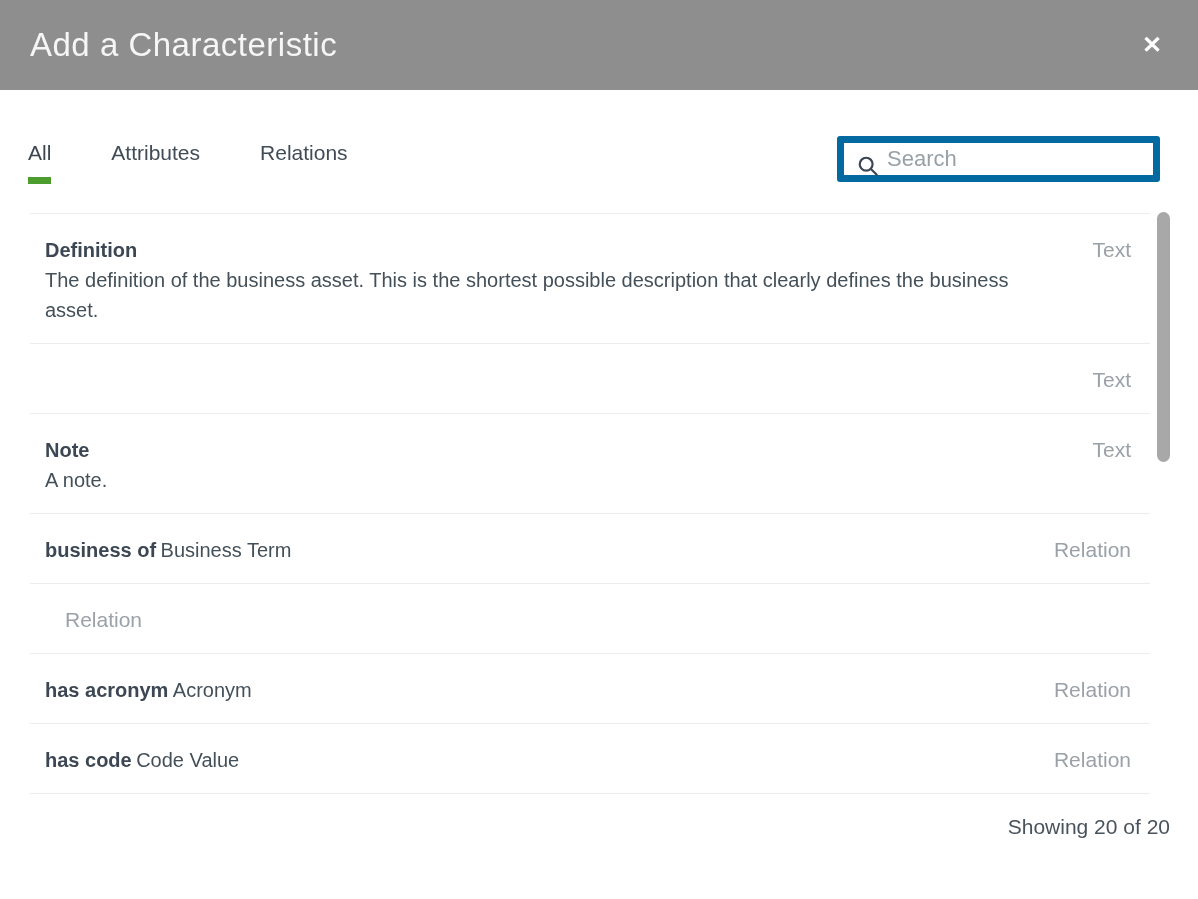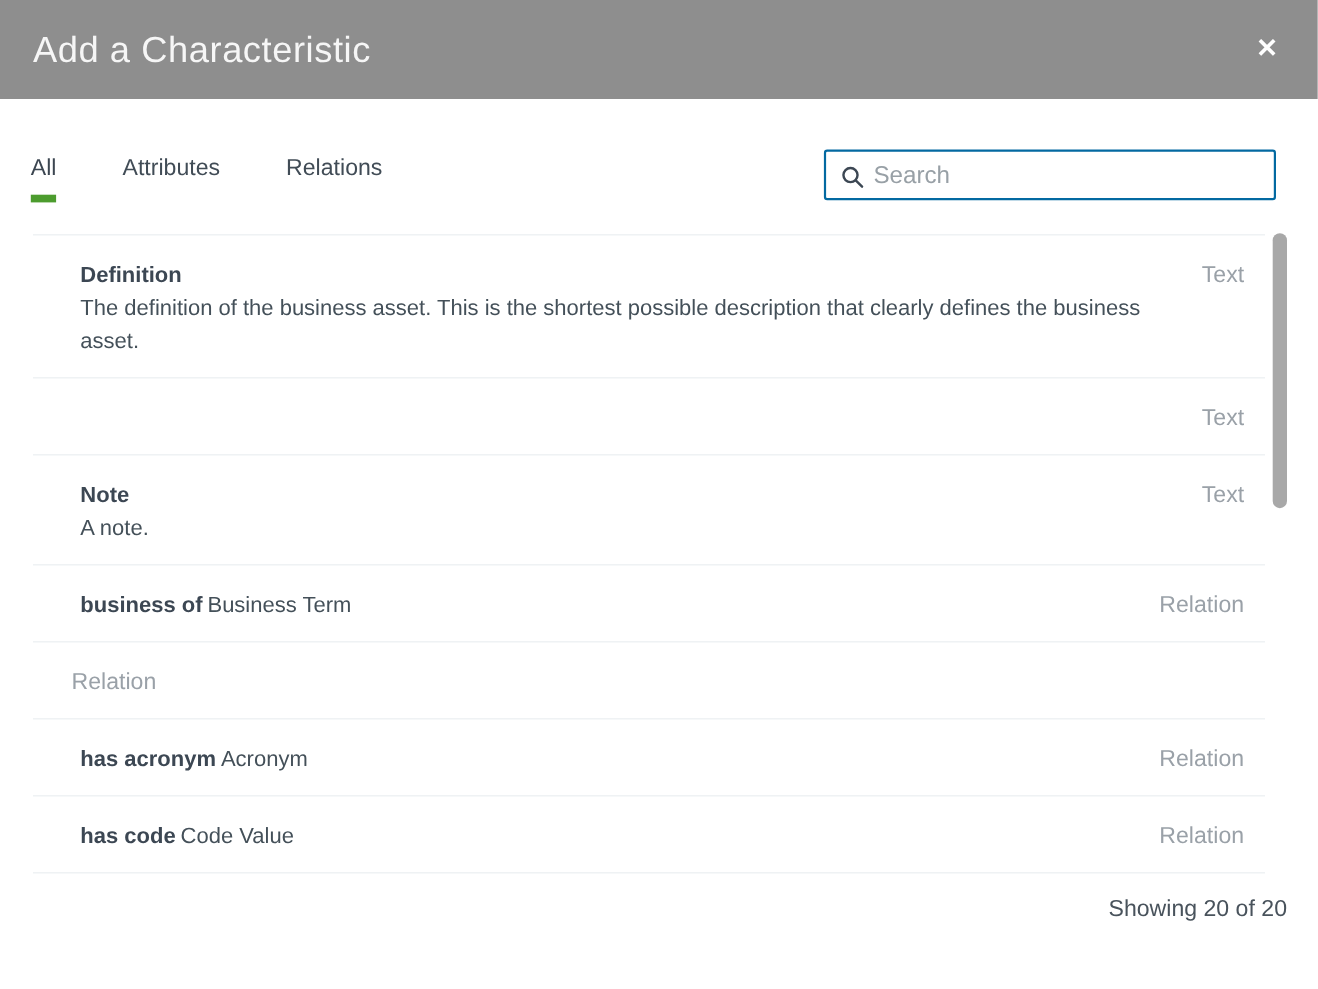--- a/index.html
+++ b/index.html
@@ -35,22 +35,22 @@
   }
   .tabs { display: flex; padding-top: 5px; }
   .tab {
     font-size: 21px; color: #414c56; margin-right: 60px;
     padding-bottom: 12px; cursor: pointer; border-bottom: 7px solid transparent;
   }
   .tab.active { border-bottom-color: #4c9c2e; color: #3c4651; }
 
   .search-box {
     margin-left: auto; position: relative;
-    width: 411px; height: 46px;
-    border: 2px solid #0369a1; border-radius: 3px; background: #fff;
+    width: 323px; height: 46px;
+    border: 7px solid #0369a1; border-radius: 3px; background: #fff;
   }
   .search-box .search-icon {
     position: absolute; left: 13px; top: 12px; width: 22px; height: 22px;
   }
   .search-box input {
     width: 100%; height: 100%; border: none; outline: none; background: transparent;
     padding: 0 10px 0 43px; font-size: 22px; color: #3c4651;
     font-family: "Liberation Sans", "DejaVu Sans", sans-serif;
   }
   .search-box input::placeholder { color: #98a0a6; opacity: 1; }
@@ -59,21 +59,21 @@
   .list {
     margin: 29px 48px 0 30px;
     border-top: 1px solid #e9edf0;
   }
   .row {
     display: flex; align-items: flex-start;
     padding: 21px 19px 18px 15px;
     border-bottom: 1px solid #e9edf0;
     cursor: pointer;
   }
-  .row-main { flex: 1; min-width: 0; margin-left: 28px; }
+  .row-main { flex: 1; min-width: 0; }
   .row-name { font-size: 20px; font-weight: bold; color: #3c4753; line-height: 30px; }
   .row-desc { font-size: 20px; color: #445059; line-height: 30px; max-width: 1005px; }
   .rel-name { font-size: 20px; font-weight: bold; color: #3c4753; line-height: 30px; }
   .rel-target { font-size: 20px; color: #445059; line-height: 30px; }
   .row-type {
     flex: none; font-size: 21px; color: #9aa1a8; line-height: 30px;
     padding-left: 20px;
   }
 
   

